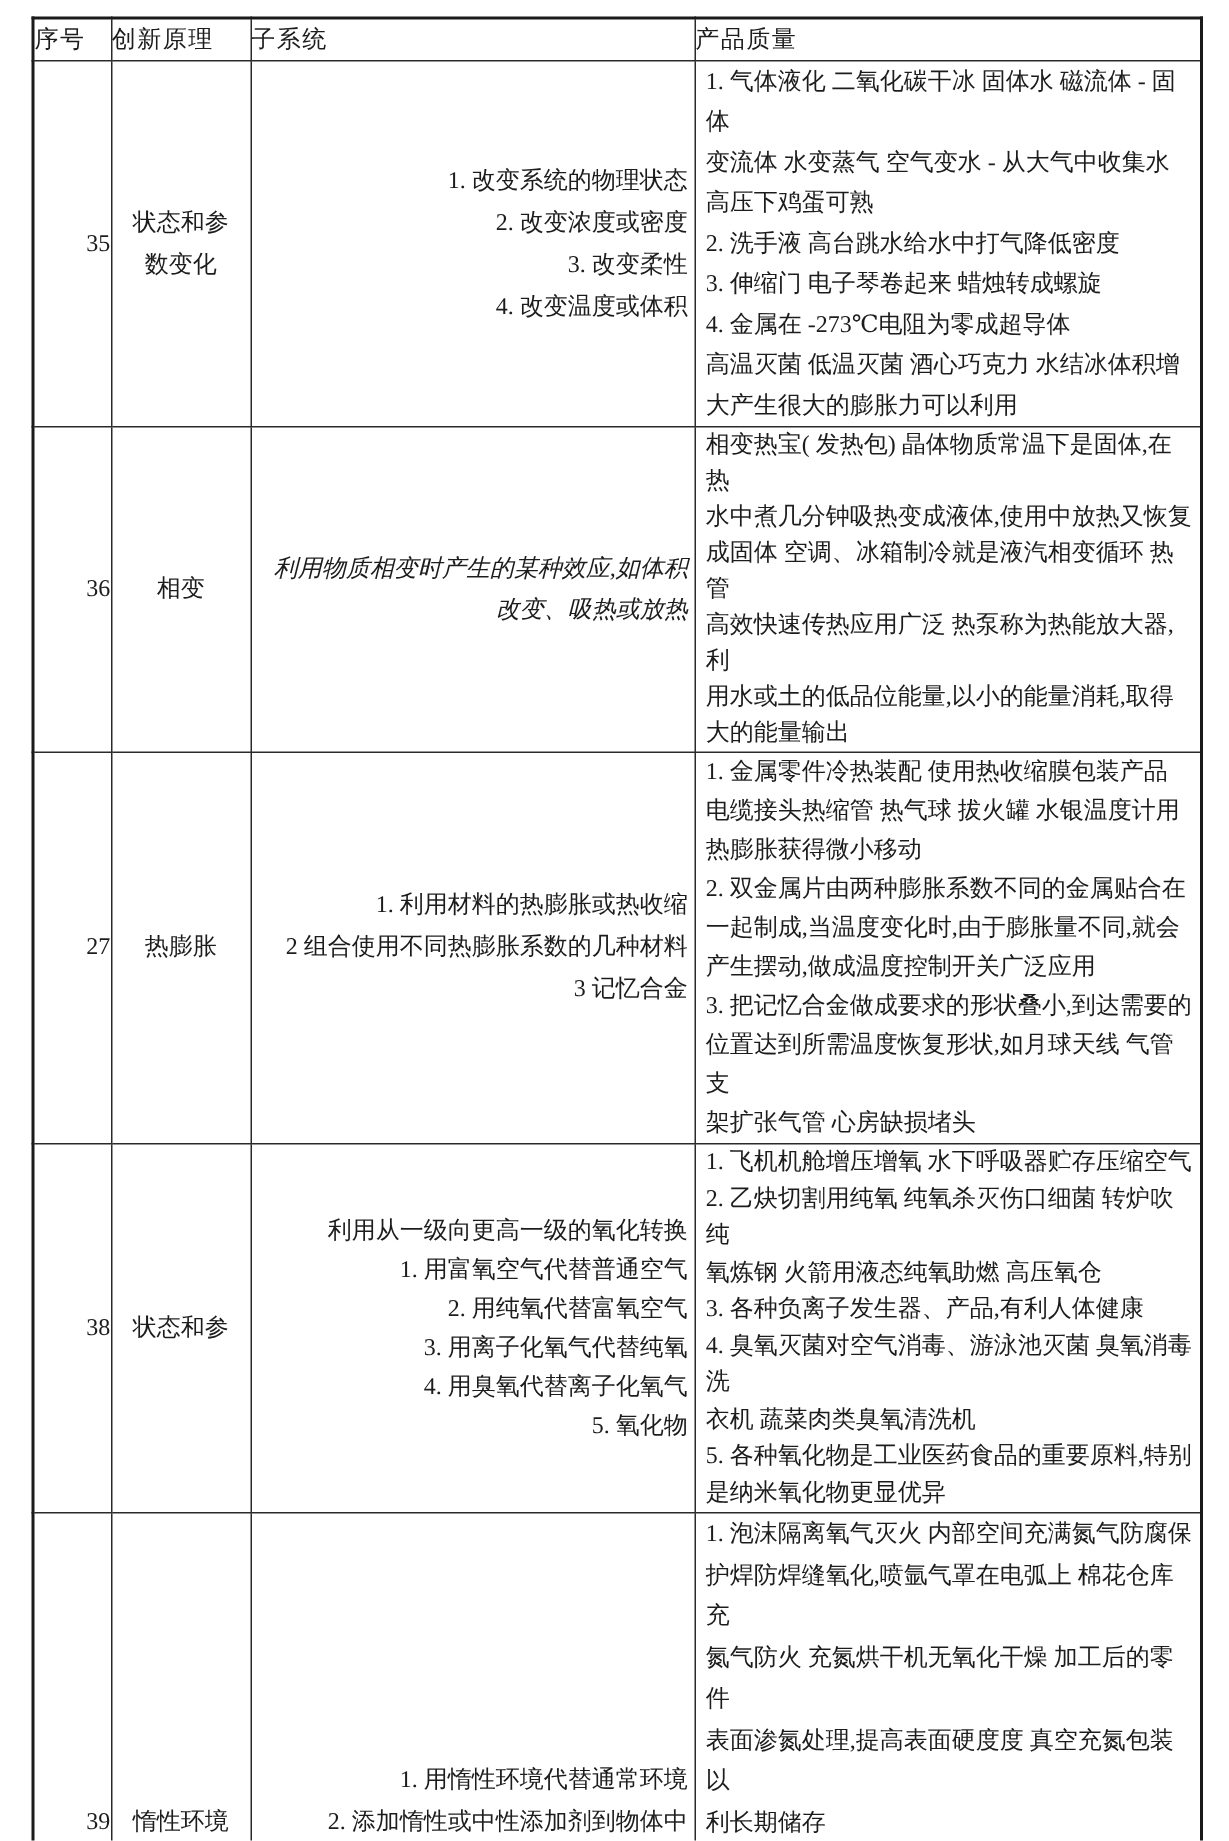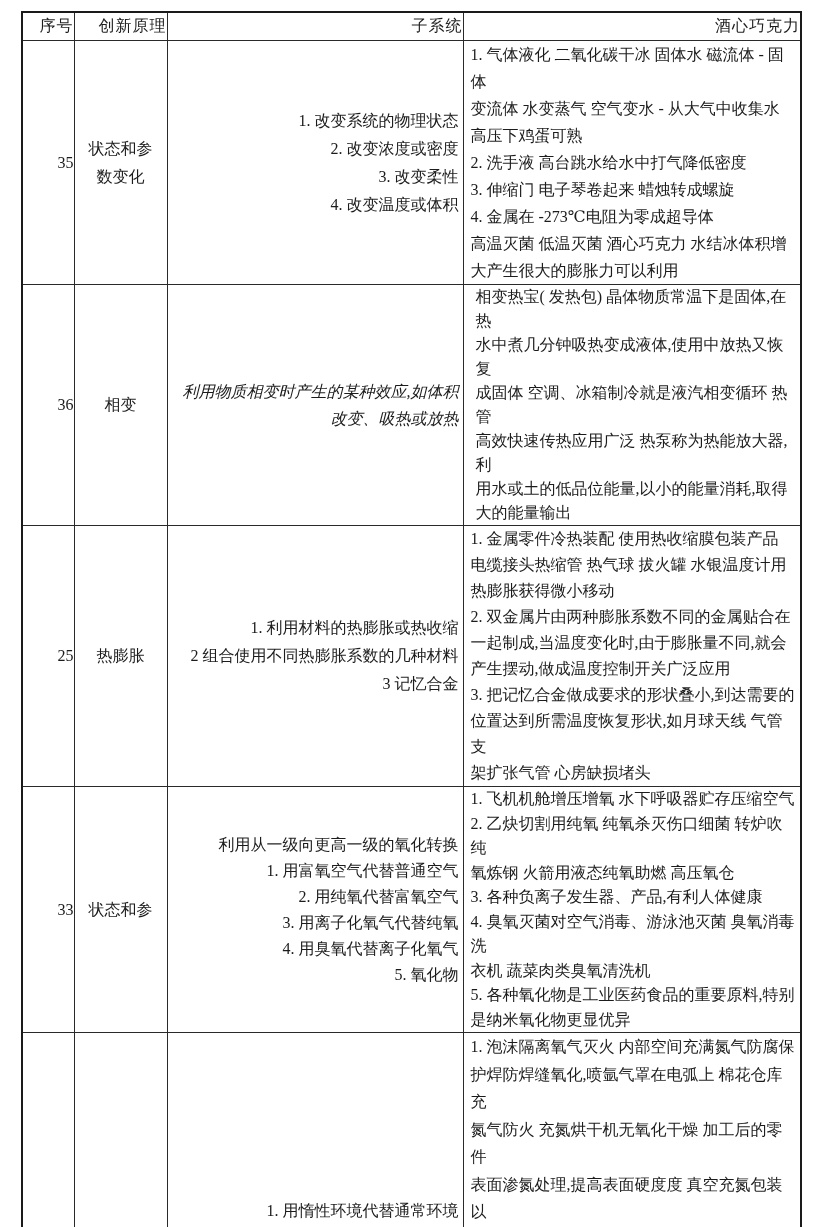--- a/index.html
+++ b/index.html
@@ -25,21 +25,21 @@
   }
   .doc-table th, .doc-table td {
     border: 1px solid #2a2a2a;
     padding: 0;
     vertical-align: middle;
     font-size: 16px;
     font-weight: normal;
   }
   .doc-table th {
     height: 27px;
-    text-align: right;
+    text-align: left;
     letter-spacing: 1px;
   }
   td.num-cell {
     text-align: right;
   }
   td.principle-cell {
     text-align: center;
     white-space: pre-line;
     line-height: 28px;
   }
@@ -54,21 +54,21 @@
     padding-left: 7px;
     padding-right: 4px;
     white-space: pre-line;
   }
   tr.r0 { height: 222px; }
   tr.r1 { height: 171px; }
   tr.r2 { height: 240px; }
   tr.r3 { height: 225px; }
   tr.r4 { height: 308px; }
   tr.r0 td.examples-cell { line-height: 27px; }
-  tr.r1 td.examples-cell { line-height: 24px; padding-left: 12px; }
+  tr.r1 td.examples-cell { line-height: 24px; }
   tr.r2 td.examples-cell { line-height: 26px; }
   tr.r3 td.examples-cell { line-height: 24.5px; }
   tr.r4 td.examples-cell { line-height: 27.5px; }
   tr.r1 td.subsystem-cell { line-height: 27px; font-style: italic; }
   tr.r3 td.subsystem-cell { line-height: 26px; }
 </style>
 </head>
 <body>
 
 <table class="doc-table">
@@ -76,21 +76,21 @@
     <col style="width:52px">
     <col style="width:93px">
     <col style="width:296px">
     <col style="width:338px">
   </colgroup>
   <thead>
     <tr>
       <th>序号</th>
       <th>创新原理</th>
       <th>子系统</th>
-      <th>酒心巧克力</th>
+      <th>产品质量</th>
     </tr>
   </thead>
   <tbody>
     <tr class="r0">
       <td class="num-cell">35</td>
       <td class="principle-cell">状态和参
 数变化</td>
       <td class="subsystem-cell">1. 改变系统的物理状态
 2. 改变浓度或密度
 3. 改变柔性
@@ -110,37 +110,37 @@
       <td class="subsystem-cell">利用物质相变时产生的某种效应,如体积
 改变、吸热或放热</td>
       <td class="examples-cell">相变热宝( 发热包) 晶体物质常温下是固体,在热
 水中煮几分钟吸热变成液体,使用中放热又恢复
 成固体 空调、冰箱制冷就是液汽相变循环 热管
 高效快速传热应用广泛 热泵称为热能放大器,利
 用水或土的低品位能量,以小的能量消耗,取得
 大的能量输出</td>
     </tr>
     <tr class="r2">
-      <td class="num-cell">25</td>
+      <td class="num-cell">27</td>
       <td class="principle-cell">热膨胀</td>
       <td class="subsystem-cell">1. 利用材料的热膨胀或热收缩
 2 组合使用不同热膨胀系数的几种材料
 3 记忆合金</td>
       <td class="examples-cell">1. 金属零件冷热装配 使用热收缩膜包装产品
 电缆接头热缩管 热气球 拔火罐 水银温度计用
 热膨胀获得微小移动
 2. 双金属片由两种膨胀系数不同的金属贴合在
 一起制成,当温度变化时,由于膨胀量不同,就会
 产生摆动,做成温度控制开关广泛应用
 3. 把记忆合金做成要求的形状叠小,到达需要的
 位置达到所需温度恢复形状,如月球天线 气管支
 架扩张气管 心房缺损堵头</td>
     </tr>
     <tr class="r3">
-      <td class="num-cell">33</td>
+      <td class="num-cell">38</td>
       <td class="principle-cell">状态和参</td>
       <td class="subsystem-cell">利用从一级向更高一级的氧化转换
 1. 用富氧空气代替普通空气
 2. 用纯氧代替富氧空气
 3. 用离子化氧气代替纯氧
 4. 用臭氧代替离子化氧气
 5. 氧化物</td>
       <td class="examples-cell">1. 飞机机舱增压增氧 水下呼吸器贮存压缩空气
 2. 乙炔切割用纯氧 纯氧杀灭伤口细菌 转炉吹纯
 氧炼钢 火箭用液态纯氧助燃 高压氧仓

